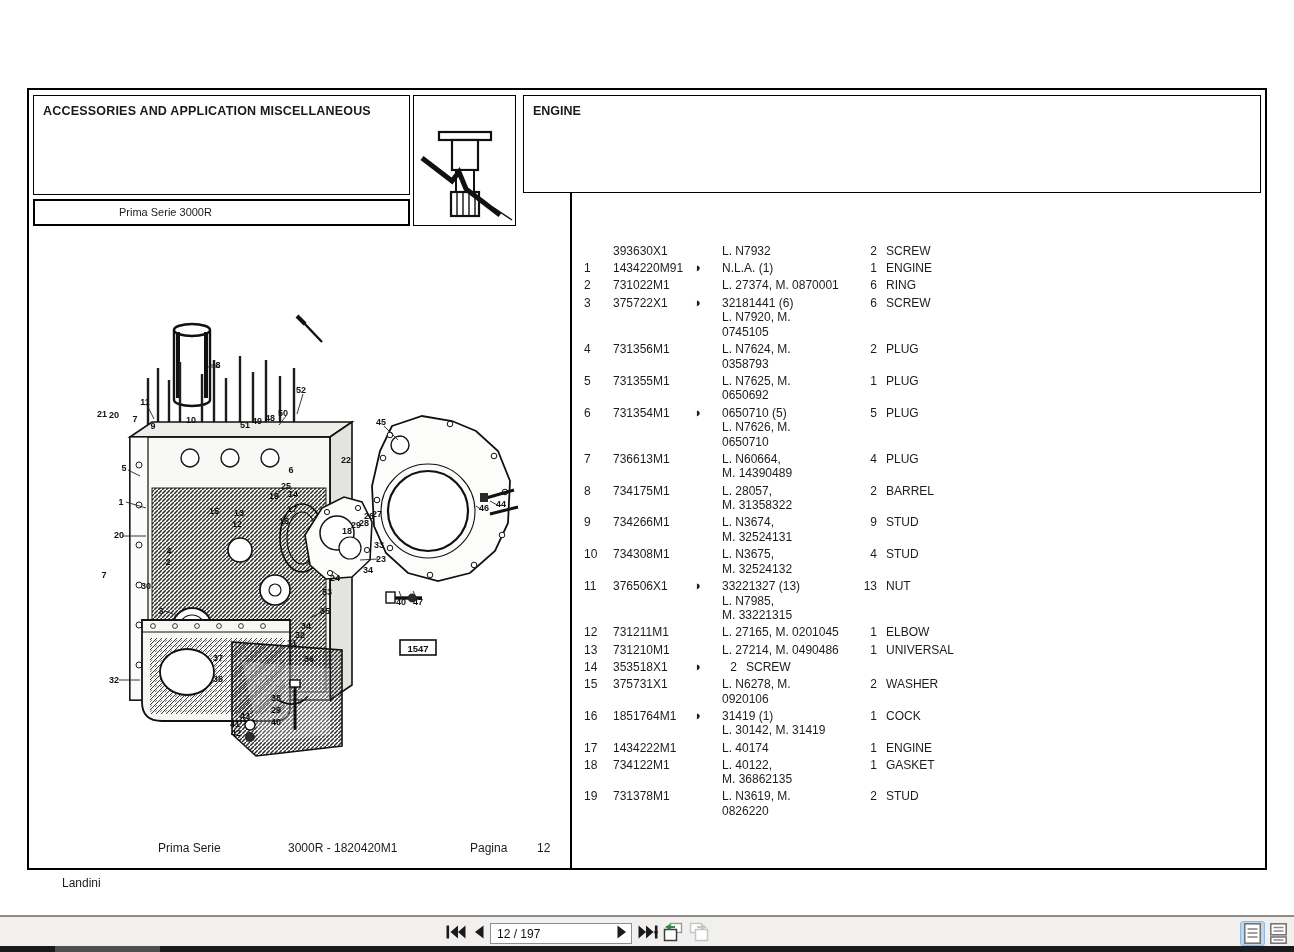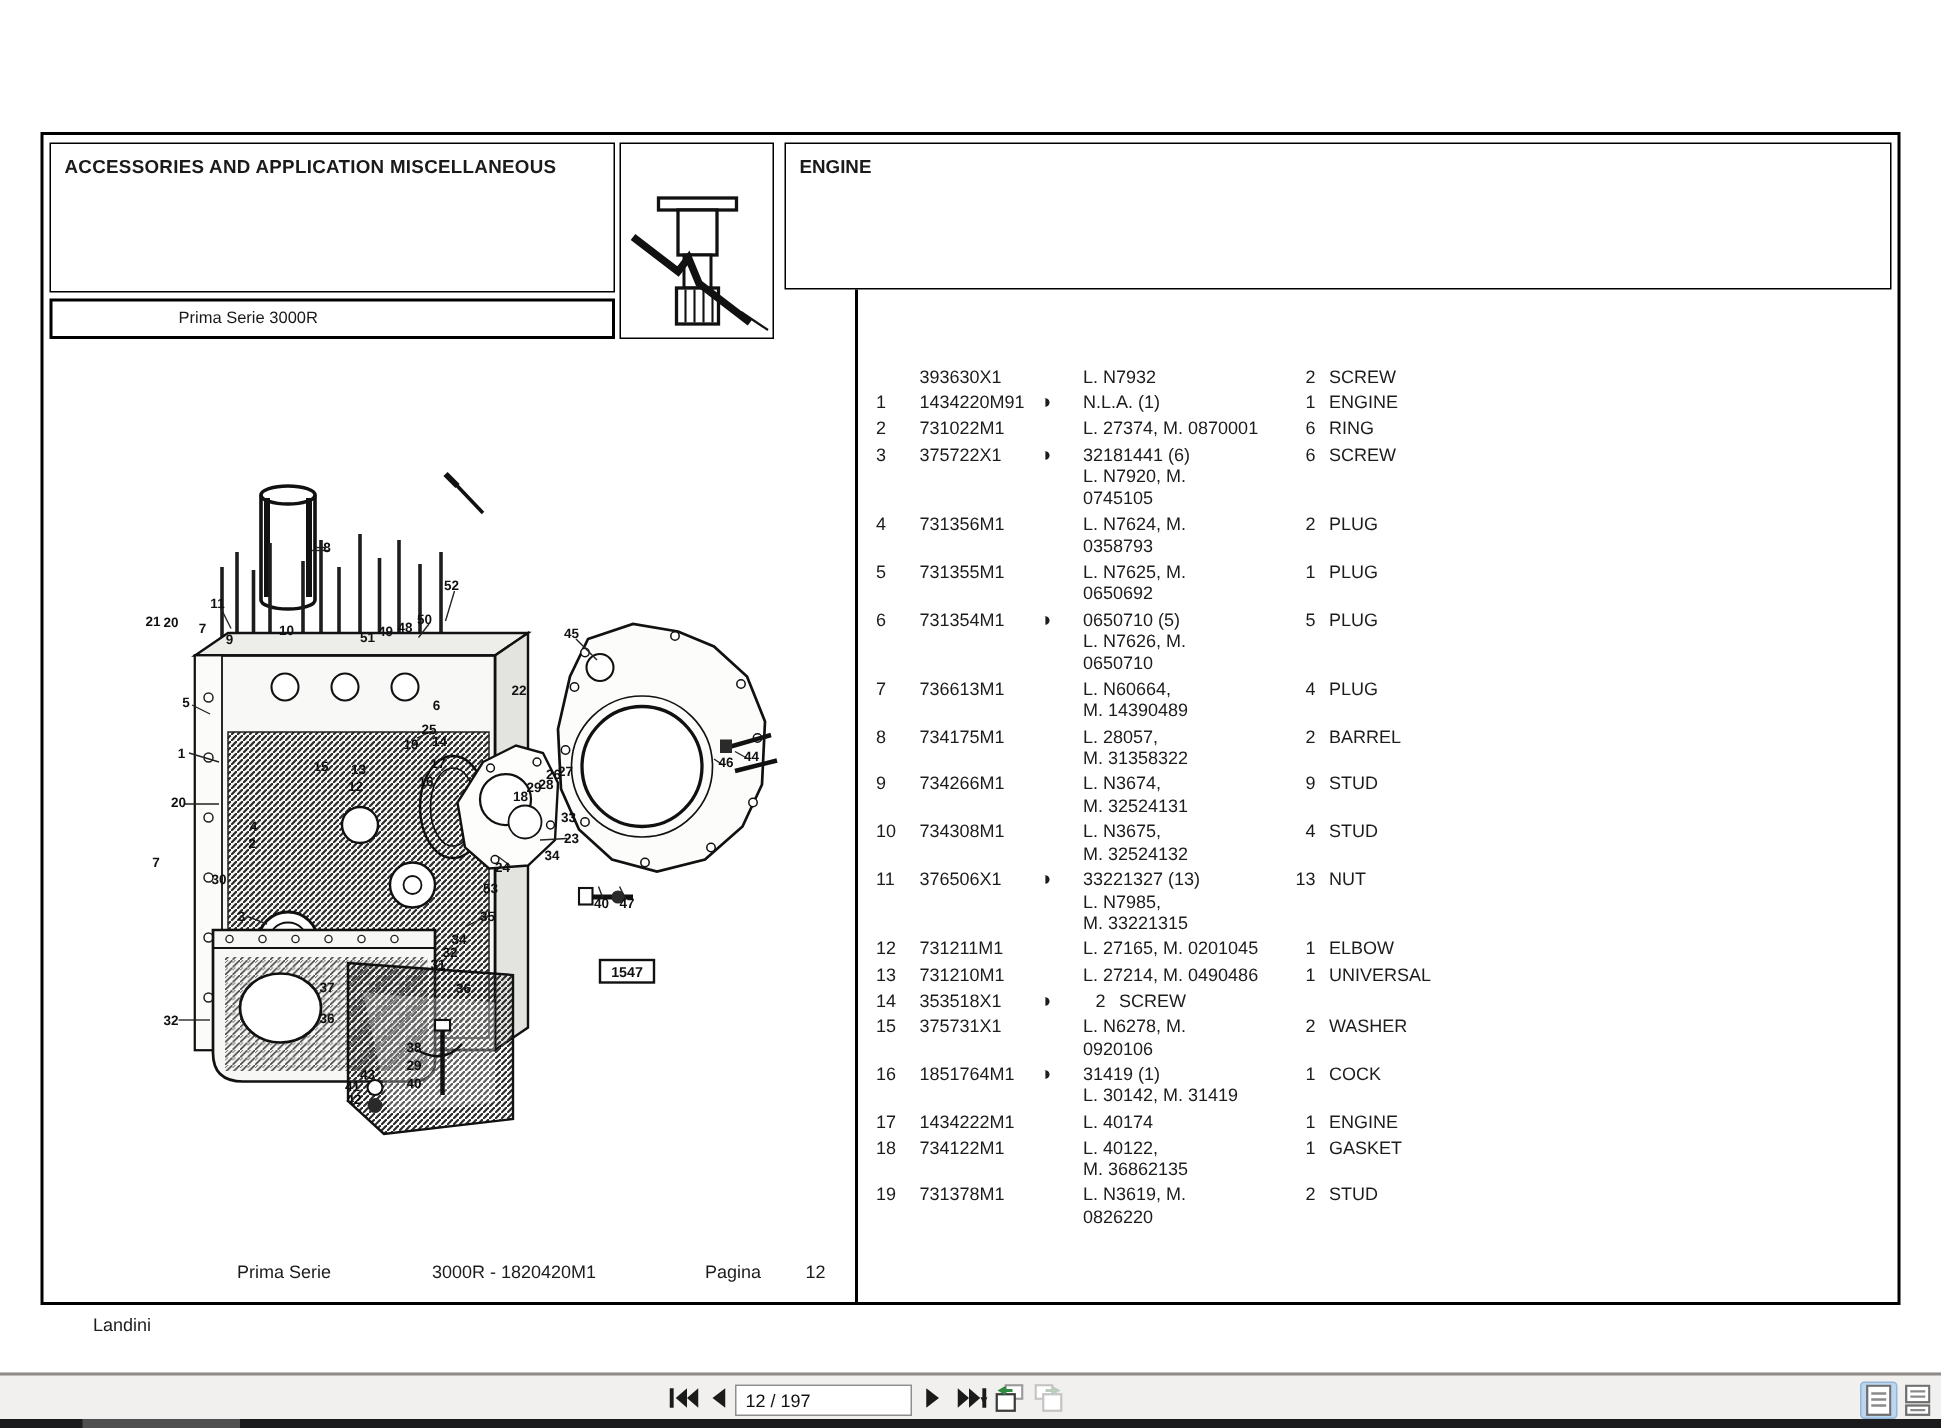--- a/index.html
+++ b/index.html
@@ -40,21 +40,21 @@
   .diagram{position:absolute;left:61px;top:140px;width:480px;height:560px;}
   .diagram svg{position:absolute;left:0;top:0;}
   .callout-layer{position:absolute;left:0;top:0;width:480px;height:560px;pointer-events:none;}
   .callout{position:absolute;font-size:9px;font-weight:bold;color:#111;transform:translate(-50%,-50%);}
   
   .toolbar{
     position:absolute;left:0;top:915px;width:1294px;height:31px;
     background:#f1f0ee;border-top:2px solid #8e8b88;box-sizing:border-box;
   }
   .tb-btn{position:absolute;top:6px;height:18px;display:flex;align-items:center;justify-content:center;cursor:pointer;background:transparent;border:none;padding:0;}
-  .combo{position:absolute;left:490px;top:6px;width:118px;height:21px;background:#fff;border:1px solid #8f8f8f;box-sizing:border-box;display:flex;align-items:center;}
+  .combo{position:absolute;left:490px;top:6px;width:142px;height:21px;background:#fff;border:1px solid #8f8f8f;box-sizing:border-box;display:flex;align-items:center;}
   .combo input{flex:1;border:none;outline:none;font-size:12px;font-family:"Liberation Sans",sans-serif;padding:0 0 0 6px;background:transparent;color:#111;}
   .combo .arrow{width:14px;text-align:center;font-size:8px;color:#222;cursor:pointer;line-height:19px;}
   .mode-btn{position:absolute;top:4px;width:25px;height:25px;border-radius:3px;display:flex;align-items:center;justify-content:center;cursor:pointer;}
   .mode-btn.sel{background:#bcd6ee;border:1px solid #93b8da;box-sizing:border-box;}
   
   .task-strip{position:absolute;left:0;top:946px;width:1294px;height:6px;background:#1b1b1d;}
   .task-item{position:absolute;left:55px;top:0;width:105px;height:6px;background:#4f4f4f;}
 </style>
 </head>
 <body>

